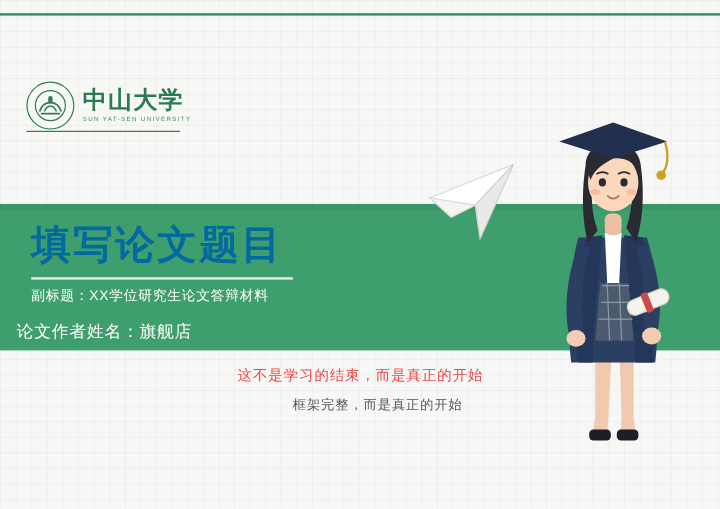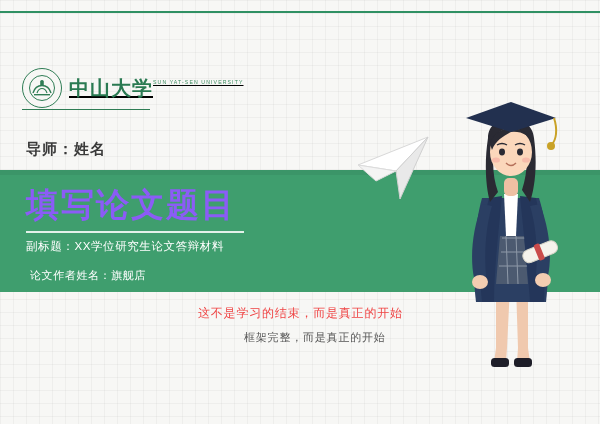--- a/index.html
+++ b/index.html
@@ -43,56 +43,56 @@
     position:absolute;left:22px;top:68px;
     display:flex;align-items:center;gap:7px;
   }
   .logo-seal{
     width:38px;height:38px;border-radius:50%;
     border:1.6px solid #2f7d55;
     display:flex;align-items:center;justify-content:center;
     background:#f7f7f5;
   }
   .logo-seal svg{display:block;}
-  .logo-text{display:flex;justify-content:center;text-decoration:underline;}
+  .logo-text{display:flex;flex-direction:column;justify-content:center;}
   .logo-cn{
     font-size:20px;font-weight:bold;color:#2a7a52;letter-spacing:1px;
     line-height:22px;
   }
   .logo-en{
     font-size:5.2px;color:#3c8c60;letter-spacing:1.1px;line-height:8px;
     margin-top:1px;
   }
   .logo-underline{
     position:absolute;left:22px;top:109px;width:128px;height:1.4px;
     background:#2f7d55;
   }
   
   .advisor{
     position:absolute;left:26px;top:140px;
     font-size:15px;font-weight:bold;color:#3a3a3a;letter-spacing:1px;
   }
   
   .main-title{
     position:absolute;left:26px;top:186px;
-    font-size:33px;font-weight:bold;color:#8b5cf6;letter-spacing:2px;
+    font-size:33px;font-weight:bold;color:#0369a1;letter-spacing:2px;
     line-height:38px;
     font-family:Liberation Serif, serif;
   }
   .title-rule{
     position:absolute;left:26px;top:231px;width:218px;height:1.6px;
     background:rgba(255,255,255,0.85);
   }
   .subtitle{
     position:absolute;left:26px;top:239px;
     font-size:11.5px;font-weight:normal;color:#ffffff;letter-spacing:0.6px;
   }
   .author{
-    position:absolute;left:30px;top:268px;
-    font-size:11px;color:#ffffff;letter-spacing:0.6px;
+    position:absolute;left:14px;top:268px;
+    font-size:14px;color:#ffffff;letter-spacing:0.6px;
   }
   
   .tagline-1{
     position:absolute;left:198px;top:305px;
     font-size:12px;font-weight:normal;color:#ef4444;letter-spacing:0.8px;
   }
   .tagline-2{
     position:absolute;left:244px;top:330px;
     font-size:11px;color:#555555;letter-spacing:0.8px;
   }
@@ -130,21 +130,20 @@
         <rect x="6" y="20" width="16" height="1.4" fill="#2f7d55"></rect>
       </svg>
     </div>
     <div class="logo-text">
       <div class="logo-cn">中山大学</div>
       <div class="logo-en">SUN  YAT-SEN  UNIVERSITY</div>
     </div>
   </div>
   <div class="logo-underline"></div>
 
-  <div class="advisor">导师：姓名</div>
 
   <div class="main-title">填写论文题目</div>
   <div class="title-rule"></div>
   <div class="subtitle">副标题：XX学位研究生论文答辩材料</div>
   <div class="author">论文作者姓名：旗舰店</div>
 
   <div class="tagline-1">这不是学习的结束，而是真正的开始</div>
   <div class="tagline-2">框架完整，而是真正的开始</div>
 
   <div class="person">

